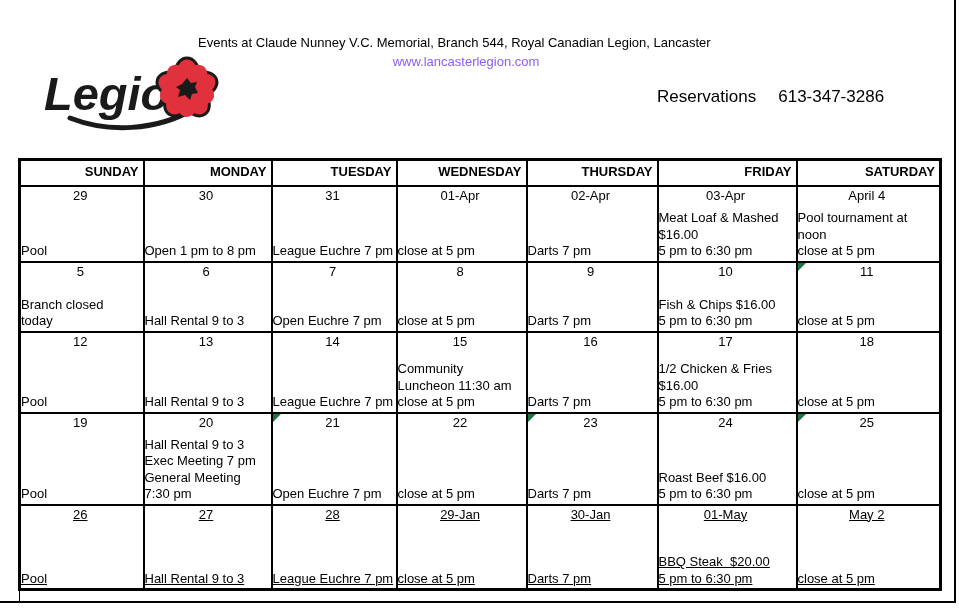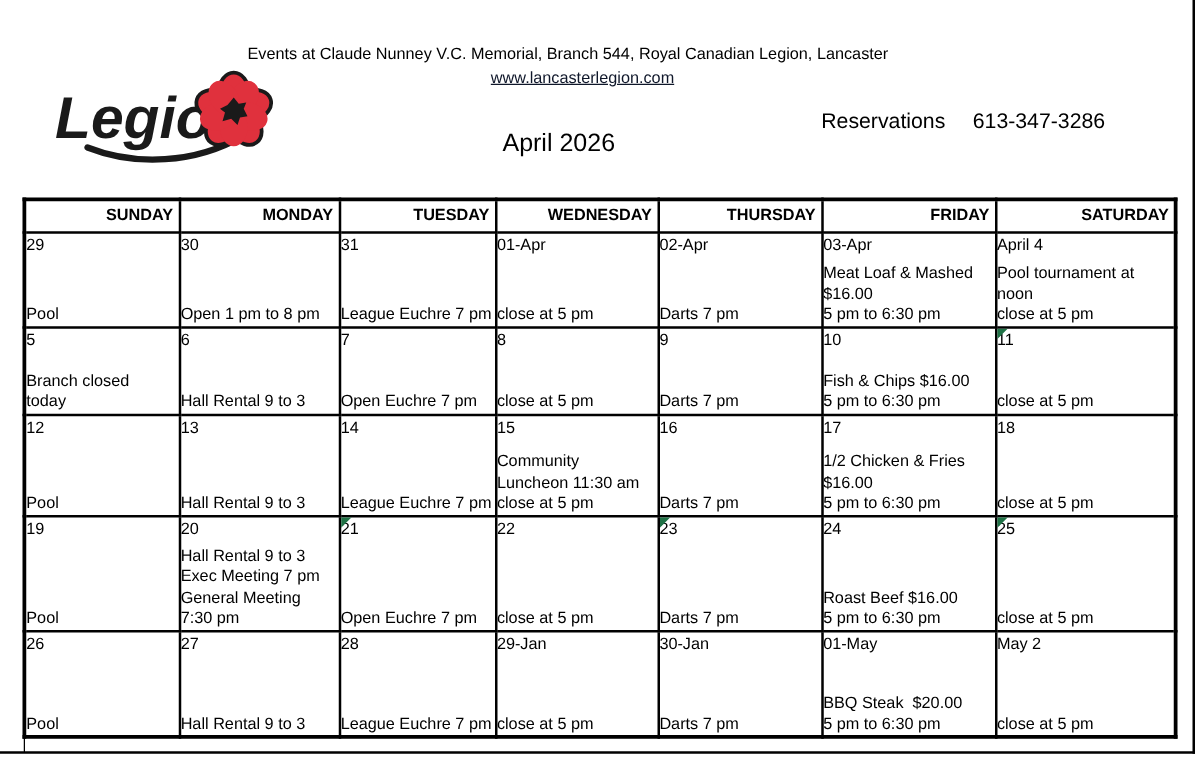--- a/index.html
+++ b/index.html
@@ -8,36 +8,36 @@
   }
   * { box-sizing: border-box; margin: 0; padding: 0; }
   html, body { width: 959px; height: 609px; background: #fff; overflow: hidden; }
   body { font-family: "Liberation Sans", sans-serif; color: #000; }
   .page { position: relative; width: 959px; height: 609px; background: #fff; }
 
   
   .logo { position: absolute; left: 38px; top: 52px; width: 205px; height: 90px; }
   .title-line { position: absolute; top: 35px; left: 198px; width: 660px; text-align: left; font-size: 13px; }
   .url-line { position: absolute; top: 54px; left: 136px; width: 660px; text-align: center; font-size: 13px; }
-  .url-line a { color: #0f172a; text-decoration: underline; cursor: pointer; }
+  .url-line a { color: #8b5cf6; cursor: pointer; }
   .reservations { position: absolute; top: 87px; left: 657px; font-size: 17px; white-space: nowrap; }
   .reservations .phone { margin-left: 22px; }
   .month-title { position: absolute; top: 104px; left: 287px; width: 320px; text-align: center; font-size: 20px; }
 
   
   table.calendar { position: absolute; left: 18px; top: 158px; width: 921px; border-collapse: collapse; table-layout: fixed; border: 3px solid #000; }
   .calendar th, .calendar td { border: 2px solid #000; padding: 0; vertical-align: top; }
   .calendar th { font-size: 13px; font-weight: bold; text-align: right; padding: 3px 4px 3px 0; height: 26px; }
   .calendar tbody tr:nth-child(1) td { height: 76px; }
   .calendar tbody tr:nth-child(2) td { height: 70px; }
   .calendar tbody tr:nth-child(3) td { height: 81px; }
   .calendar tbody tr:nth-child(4) td { height: 92px; }
-  .calendar tbody tr:nth-child(5) td { height: 85px; }
+  .calendar tbody tr:nth-child(5) td { height: 85px; text-decoration: underline; }
   .cell { position: relative; height: 100%; display: flex; flex-direction: column; justify-content: space-between; }
-  .daynum { text-align: left; font-size: 13px; padding: 1px 3px 0 0; line-height: 16px; }
+  .daynum { text-align: center; font-size: 13px; padding: 1px 3px 0 0; line-height: 16px; }
   .events { text-align: left; font-size: 13px; line-height: 16.5px; padding-bottom: 1px; white-space: pre-wrap; }
   .marker { position: absolute; top: 0; left: 0; width: 9px; height: 9px; background: var(--marker-green); clip-path: polygon(0 0, 100% 0, 0 100%); }
 
   
   .edge-right { position: absolute; left: 954px; top: 0; width: 2px; height: 603px; background: #000; }
   .edge-bottom { position: absolute; left: 0; top: 601px; width: 956px; height: 2px; background: #000; }
   .edge-stub { position: absolute; left: 19px; top: 588px; width: 1px; height: 14px; background: #000; }
 </style>
 </head>
 <body>
@@ -62,21 +62,20 @@
       </g>
       <path d="M0,-11 L4,-6 L10,-7 L8,-2 L11,4 L5,5 L3,11 L-2,6 L-9,8 L-7,1 L-11,-2 L-5,-5 Z" fill="#1a1a1a"></path>
     </g>
   </svg>
 
   <div class="title-line">Events at Claude Nunney V.C. Memorial, Branch 544, Royal Canadian Legion, Lancaster</div>
   <div class="url-line"><a>www.lancasterlegion.com</a></div>
   <div class="reservations">
     <span>Reservations</span><span class="phone">613-347-3286</span>
   </div>
-  <div class="month-title">April 2026</div>
 
   <table class="calendar">
     <colgroup>
       <col style="width:124px">
         <col style="width:128px">
         <col style="width:125px">
         <col style="width:130px">
         <col style="width:131px">
         <col style="width:139px">
         <col style="width:144px">

